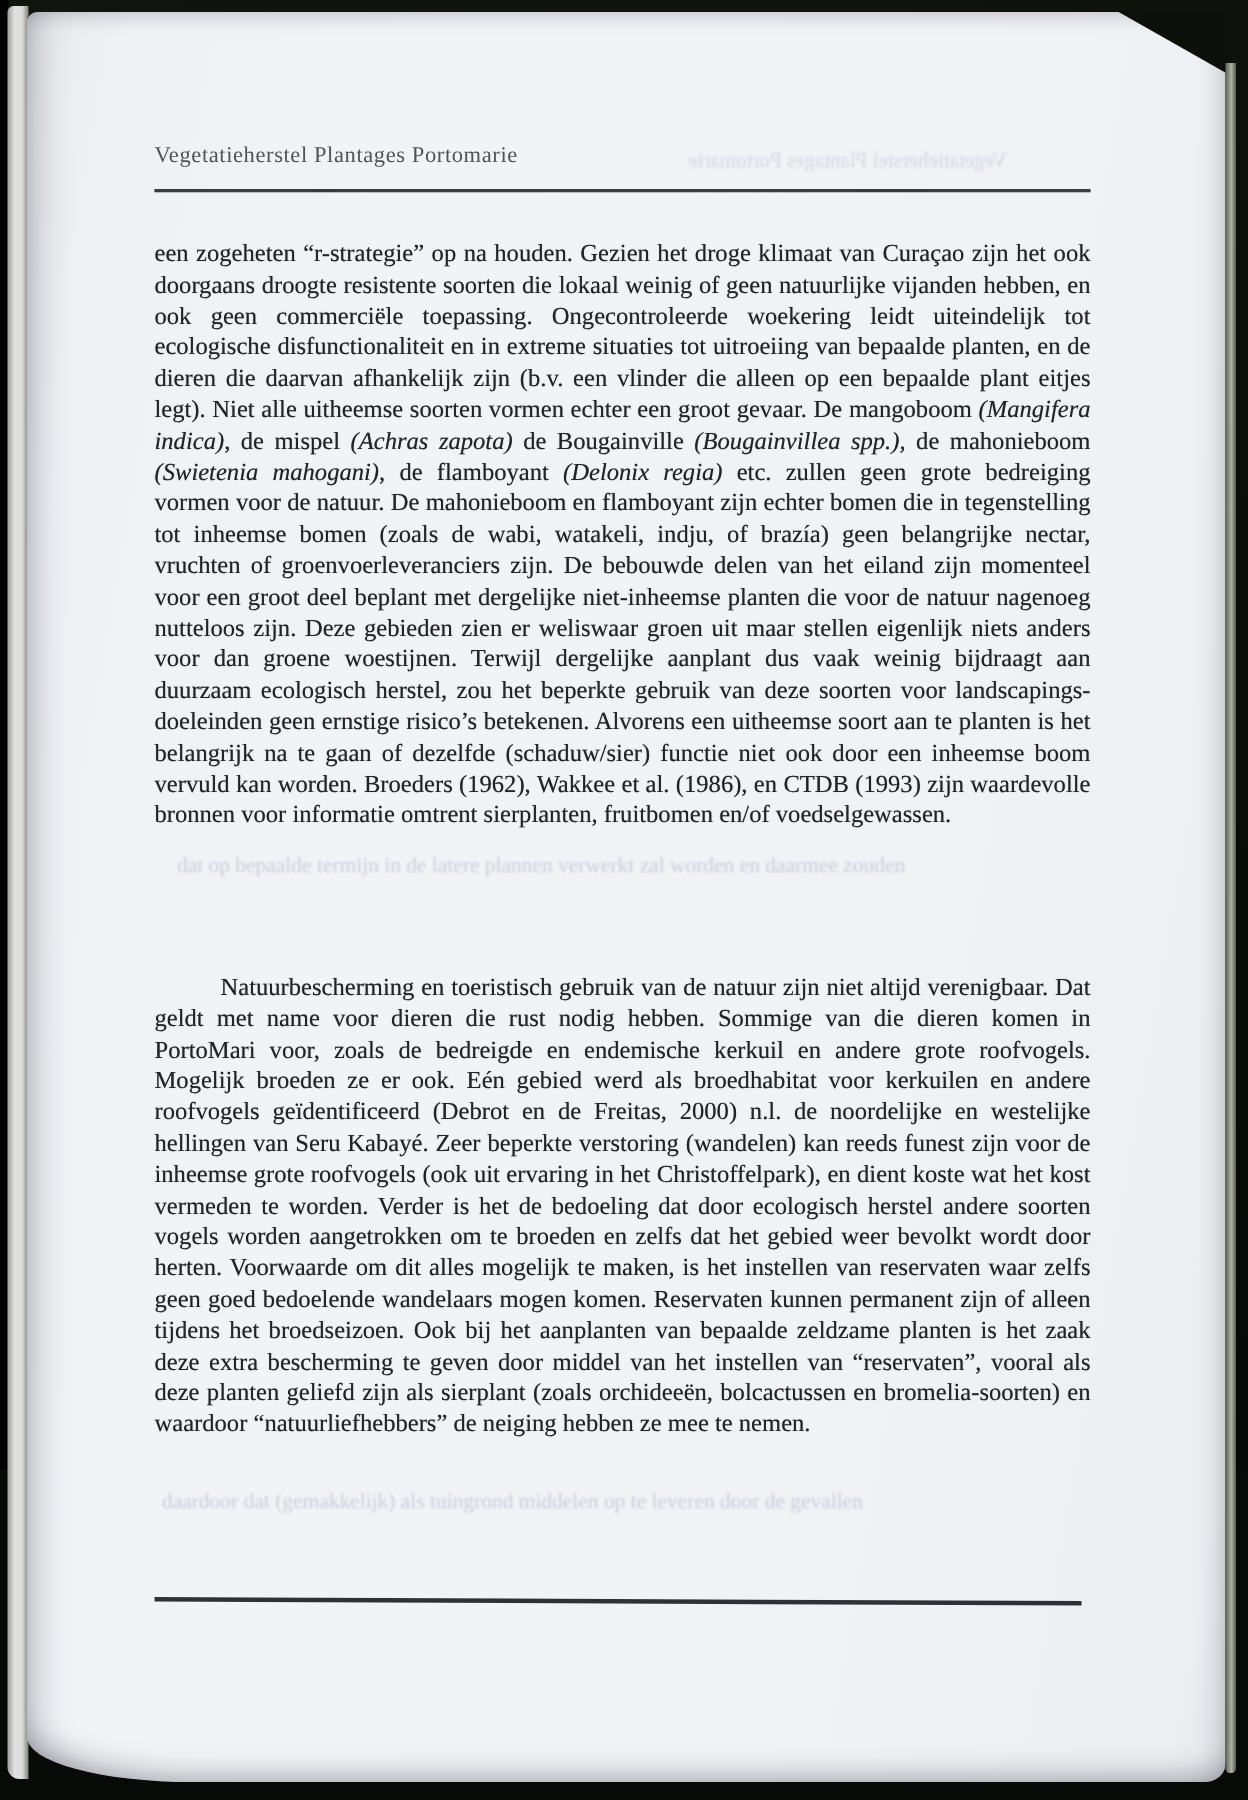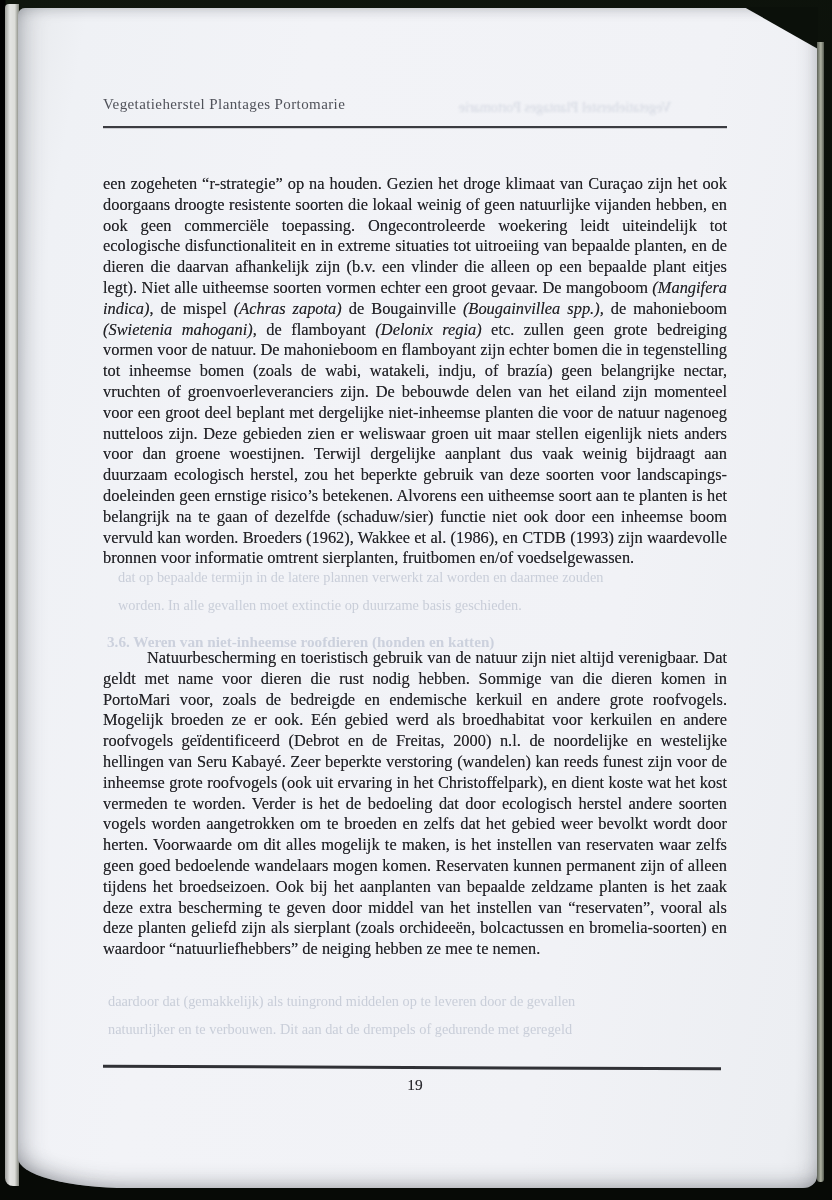--- a/index.html
+++ b/index.html
@@ -65,21 +65,21 @@
     position: absolute; left: 85px; top: 118px; width: 624px; height: 2px;
     background: #3b3c41; box-shadow: 0 0.5px 0 rgba(60,60,70,0.4);
   }
 
   .para {
     position: absolute; left: 85px; width: 624px; z-index: 2;
     text-align: justify; font-size: 16.4px; line-height: 20.8px;
     color: #232327; text-shadow: 0 0 0.5px rgba(30,30,36,0.55);
   }
   .para .it { font-style: italic; }
-  .para1 { top: 151px; margin-top: 15px; }
+  .para1 { top: 151px; }
   .para2 { top: 640px; text-indent: 44px; }
 
   .section-heading {
     position: absolute; left: 85px; top: 601px; margin: 0; z-index: 2;
     font-size: 16.6px; font-weight: bold; color: #1f1f24;
     text-shadow: 0 0 0.5px rgba(25,25,30,0.6);
   }
 
   .ghost-block { position: absolute; z-index: 1; }
   .ghost-line {
@@ -113,32 +113,28 @@
 
   <div class="page">
     <div class="corner-cut"></div>
 
     <div class="header-title">Vegetatieherstel Plantages Portomarie</div>
     <div class="header-ghost">Vegetatieherstel Plantages Portomarie</div>
     <div class="header-rule"></div>
 
     <div class="ghost-block ghost-1">
         <div class="ghost-line">dat op bepaalde termijn in de latere plannen verwerkt zal worden en daarmee zouden</div>
-        <div class="ghost-line">worden. In alle gevallen moet extinctie op duurzame basis geschieden.</div>
       </div>
 
     <div class="para para1"><span>een zogeheten “r-strategie” op na houden. Gezien het droge klimaat van Curaçao zijn het ook doorgaans droogte resistente soorten die lokaal weinig of geen natuurlijke vijanden hebben, en ook geen commerciële toepassing. Ongecontroleerde woekering leidt uiteindelijk tot ecologische disfunctionaliteit en in extreme situaties tot uitroeiing van bepaalde planten, en de dieren die daarvan afhankelijk zijn (b.v. een vlinder die alleen op een bepaalde plant eitjes legt). Niet alle uitheemse soorten vormen echter een groot gevaar. De mangoboom </span><span class="it">(Mangifera indica)</span><span>, de mispel </span><span class="it">(Achras zapota)</span><span> de Bougainville </span><span class="it">(Bougainvillea spp.),</span><span> de mahonieboom </span><span class="it">(Swietenia mahogani)</span><span>, de flamboyant </span><span class="it">(Delonix regia)</span><span> etc.  zullen geen grote bedreiging vormen voor de natuur. De mahonieboom en flamboyant zijn echter bomen die in tegenstelling tot inheemse bomen (zoals de wabi, watakeli, indju, of brazía) geen belangrijke nectar, vruchten of groenvoerleveranciers zijn. De bebouwde delen van het eiland zijn momenteel voor een groot deel beplant met dergelijke niet-inheemse planten die voor de natuur nagenoeg nutteloos zijn. Deze gebieden zien er weliswaar groen uit maar stellen eigenlijk niets anders voor dan groene woestijnen. Terwijl dergelijke aanplant dus vaak weinig bijdraagt aan duurzaam ecologisch herstel, zou het beperkte gebruik van deze soorten voor landscapings-doeleinden geen ernstige risico’s betekenen. Alvorens een uitheemse soort aan te planten is het belangrijk na te gaan of dezelfde (schaduw/sier) functie niet ook door een inheemse boom vervuld kan worden. Broeders (1962), Wakkee et al. (1986), en CTDB (1993) zijn waardevolle bronnen voor informatie omtrent sierplanten, fruitbomen en/of voedselgewassen.</span></div>
 
-    <div class="ghost-heading">3.6. Weren van niet-inheemse roofdieren (honden en katten)</div>
 
     <div class="para para2">Natuurbescherming en toeristisch gebruik van de natuur zijn niet altijd verenigbaar. Dat geldt met name voor dieren die rust nodig hebben. Sommige van die dieren komen in PortoMari voor, zoals de bedreigde en endemische kerkuil en andere grote roofvogels.  Mogelijk broeden ze er ook. Eén gebied werd als broedhabitat voor kerkuilen en andere roofvogels geïdentificeerd (Debrot en de Freitas, 2000) n.l. de noordelijke en westelijke hellingen van Seru Kabayé. Zeer beperkte verstoring (wandelen) kan reeds funest zijn voor de inheemse grote roofvogels (ook uit ervaring in het Christoffelpark), en dient koste wat het kost vermeden te worden. Verder is het de bedoeling dat door ecologisch herstel andere soorten vogels worden aangetrokken om te broeden en zelfs dat het gebied weer bevolkt wordt door herten. Voorwaarde om dit alles mogelijk te maken, is het instellen van reservaten waar zelfs geen goed bedoelende wandelaars mogen komen. Reservaten kunnen permanent zijn of alleen tijdens het broedseizoen. Ook bij het aanplanten van bepaalde zeldzame planten is het zaak deze extra bescherming te geven door middel van het instellen van “reservaten”, vooral als deze planten geliefd zijn als sierplant (zoals orchideeën, bolcactussen en bromelia-soorten) en waardoor “natuurliefhebbers” de neiging hebben ze mee te nemen.</div>
 
     <div class="ghost-block ghost-2">
         <div class="ghost-line">daardoor dat (gemakkelijk) als tuingrond middelen op te leveren door de gevallen</div>
-        <div class="ghost-line">natuurlijker en te verbouwen. Dit aan dat de drempels of gedurende met geregeld</div>
       </div>
 
     <div class="footer-rule"></div>
-    <div class="page-number">19</div>
   </div>
 
   <div class="right-edge-strip"></div>
 </div>
 
 </body></html>

